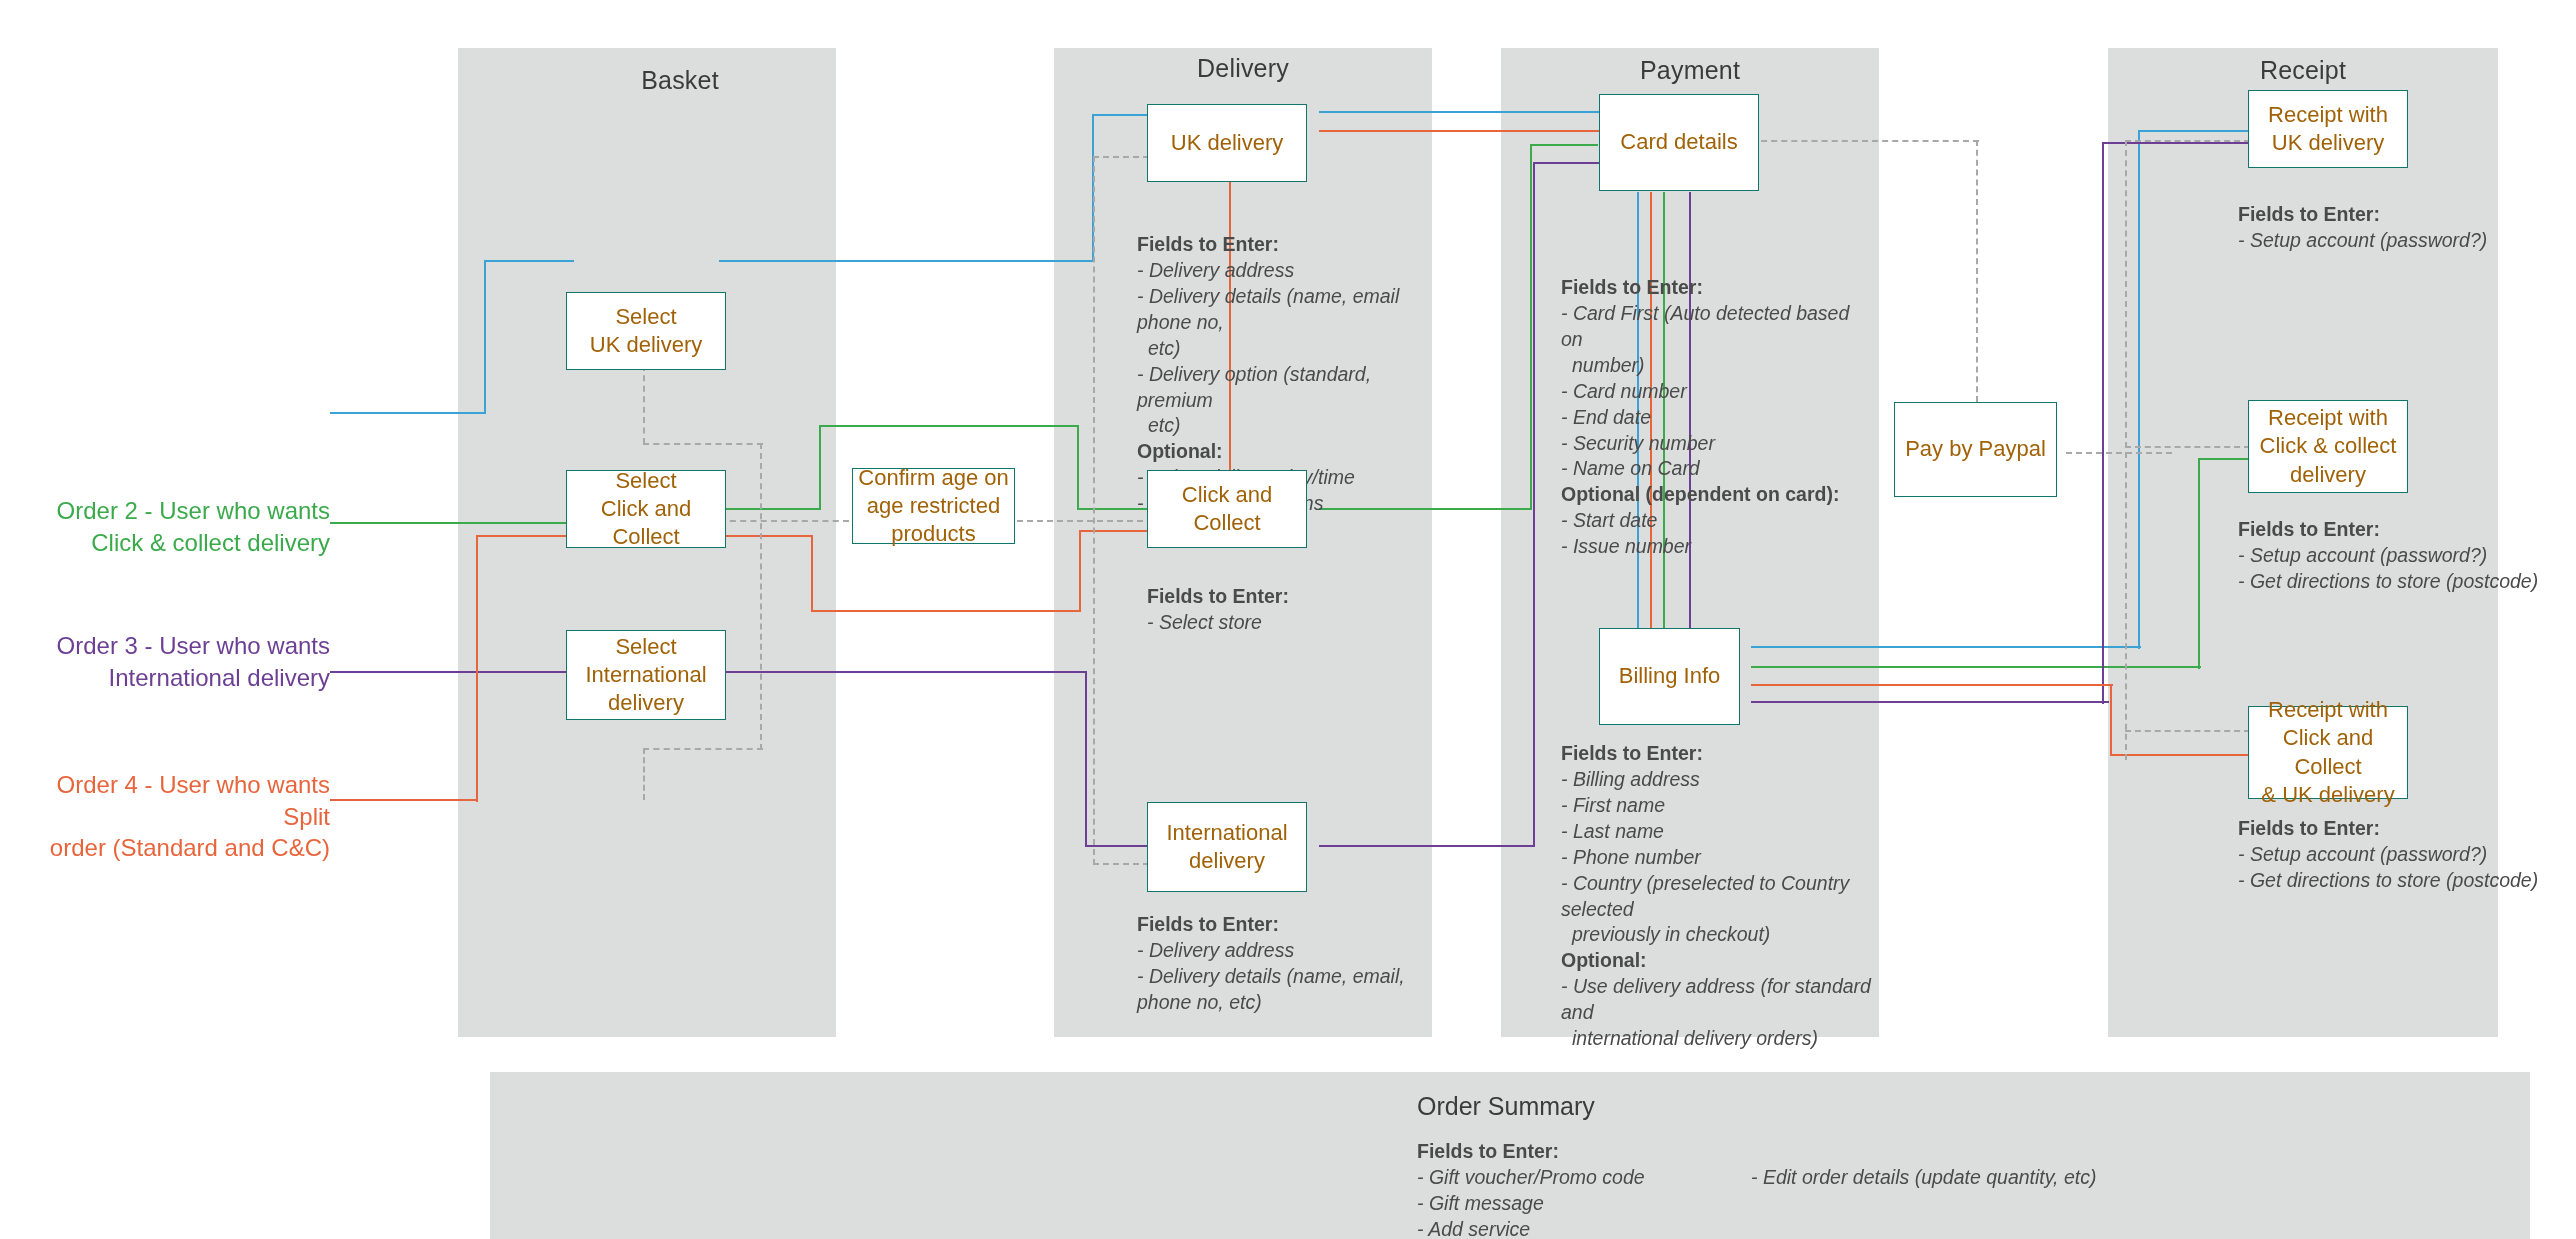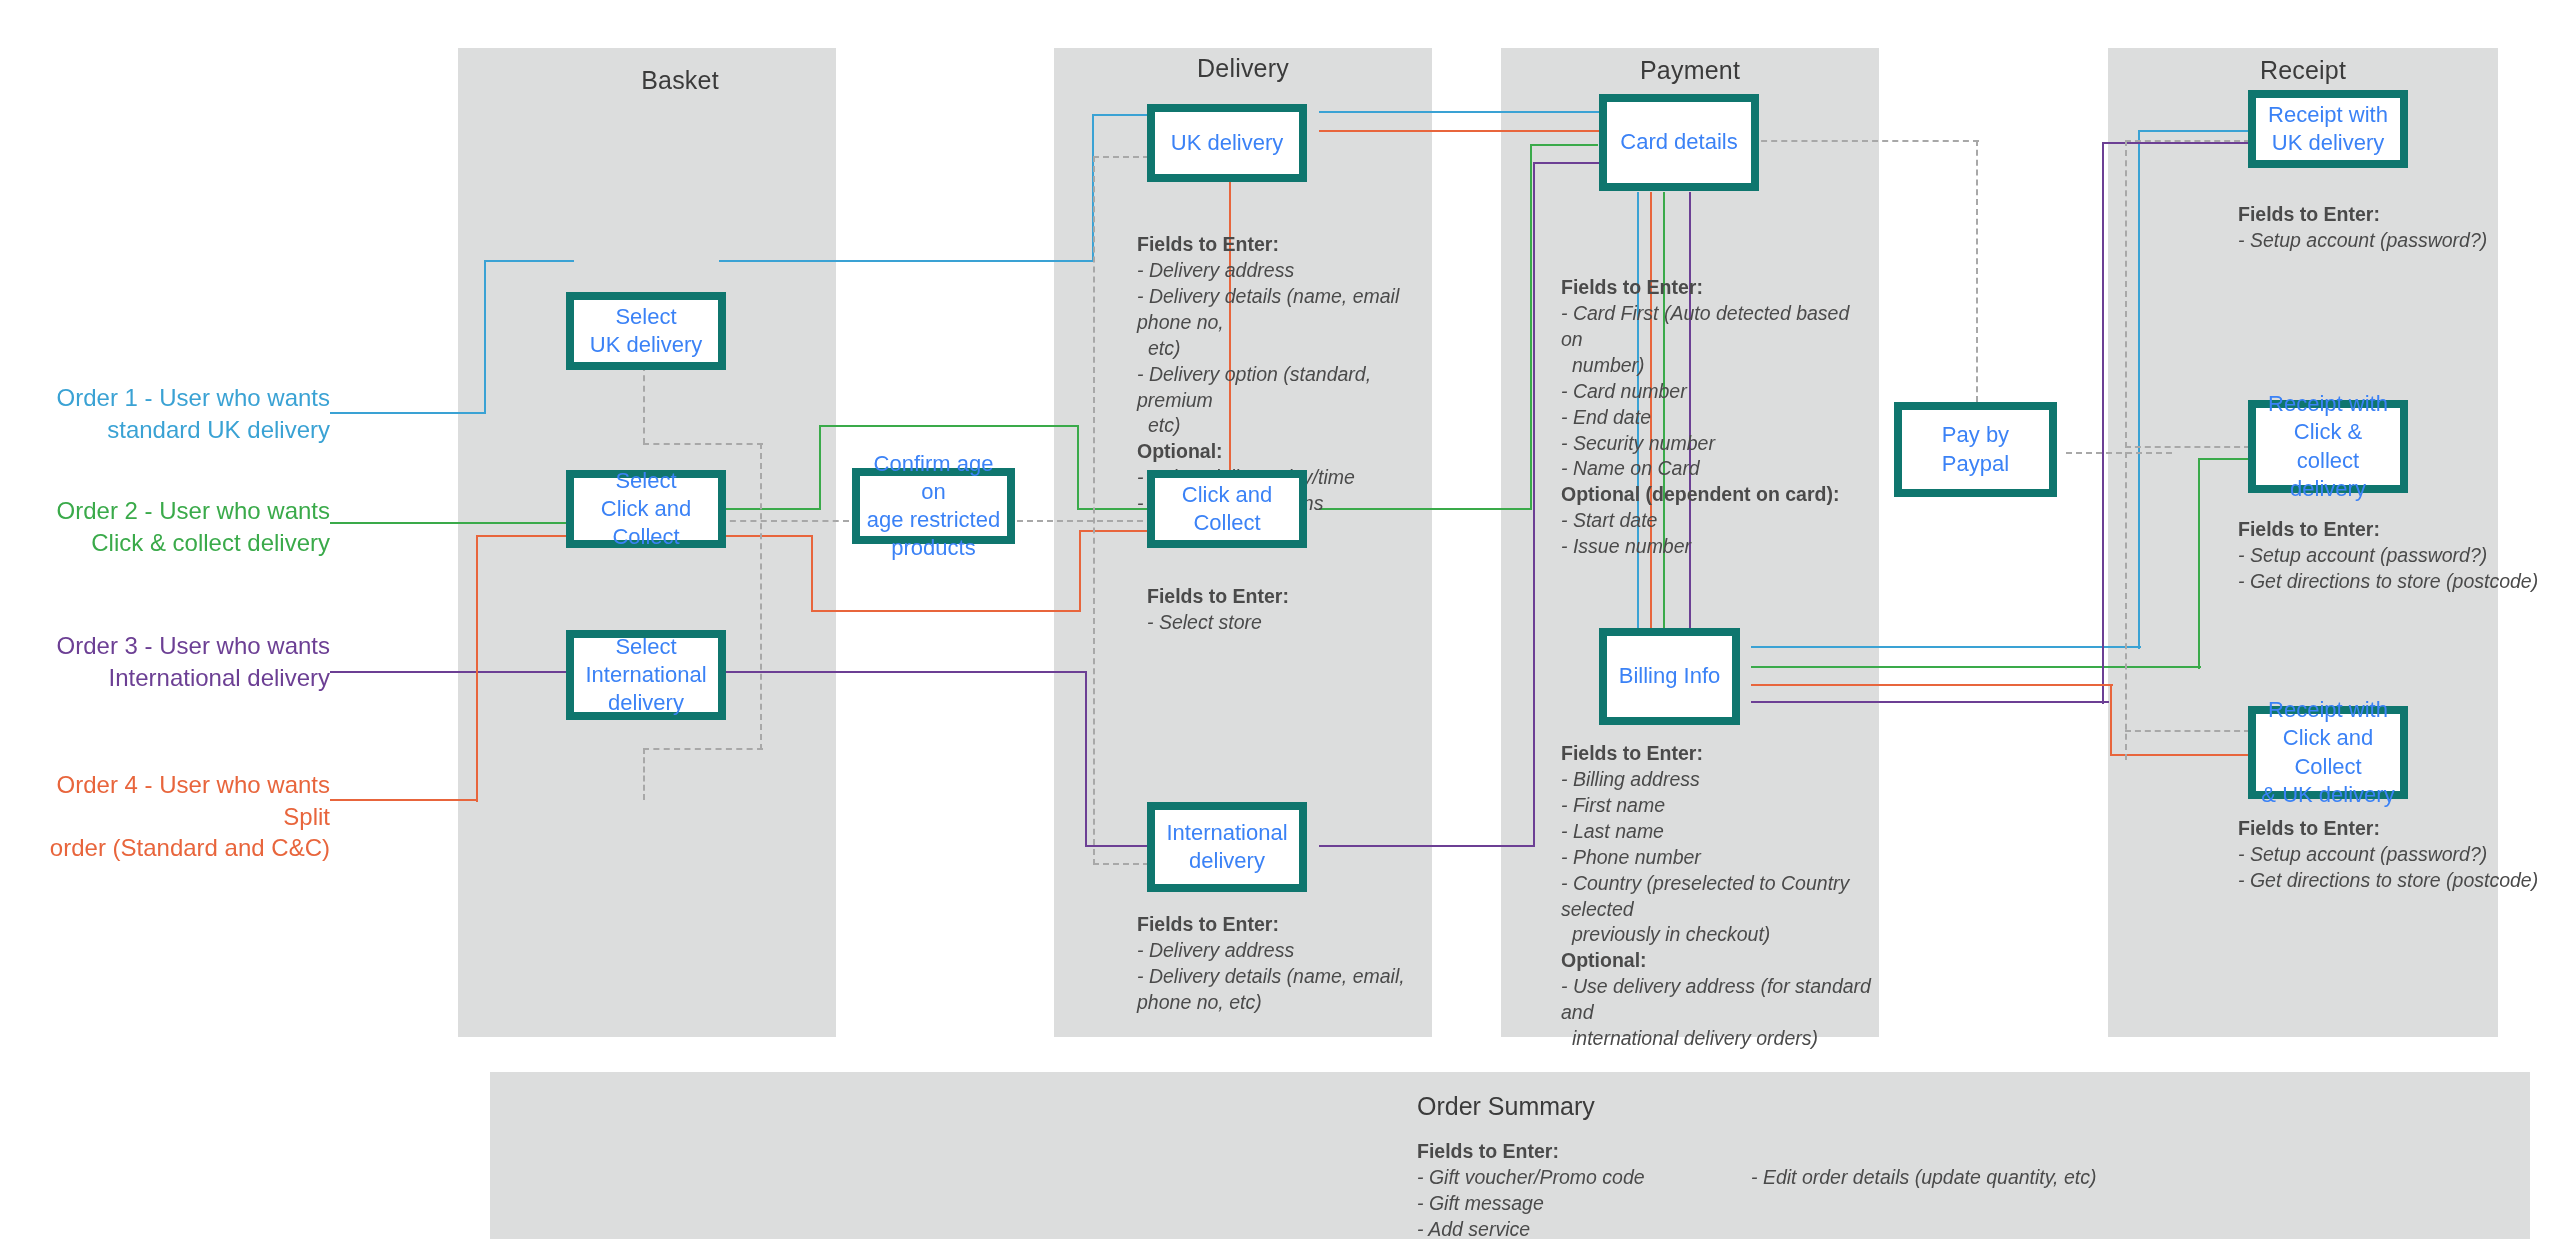--- a/index.html
+++ b/index.html
@@ -26,28 +26,28 @@
     text-align: center;
     font-size: 25px;
     color: #3b3b3b;
     font-family: "Liberation Sans", sans-serif;
     letter-spacing: 0.2px;
   }
   
   .node {
     position: absolute;
     background: #ffffff;
-    border: 8px solid #0f766e;
+    border: 1px solid #0f766e;
     display: flex;
     align-items: center;
     justify-content: center;
     text-align: center;
     font-size: 22px;
     line-height: 1.28;
-    color: #3b82f6;
+    color: #a16207;
     z-index: 40;
     white-space: pre-line;
     padding: 2px 4px;
   }
   
   .note {
     position: absolute;
     font-size: 19.5px;
     line-height: 1.33;
     color: #4a4a4a;
@@ -195,24 +195,20 @@
 
   <div class="ln h dash" style="left:1751px; top:140px; width:228px;"></div>
   <div class="ln v dash" style="left:1976px; top:140px; height:262px;"></div>
 
   <div class="ln h dash" style="left:2066px; top:452px; width:106px;"></div>
   <div class="ln v dash" style="left:2125px; top:140px; height:620px;"></div>
   <div class="ln h dash" style="left:2125px; top:140px; width:125px;"></div>
   <div class="ln h dash" style="left:2125px; top:446px; width:125px;"></div>
   <div class="ln h dash" style="left:2125px; top:730px; width:125px;"></div>
 
-  <div class="legend" style="left:20px; top:382px; width:310px; color:#3aa2d4;">
-    <div>Order 1 - User who wants</div>
-    <div>standard UK delivery</div>
-  </div>
 
   <div class="legend" style="left:20px; top:495px; width:310px; color:#3aaa4a;">
     <div>Order 2 - User who wants</div>
     <div>Click &amp; collect delivery</div>
   </div>
 
   <div class="legend" style="left:20px; top:630px; width:310px; color:#6c3f94;">
     <div>Order 3 - User who wants</div>
     <div>International delivery</div>
   </div>

